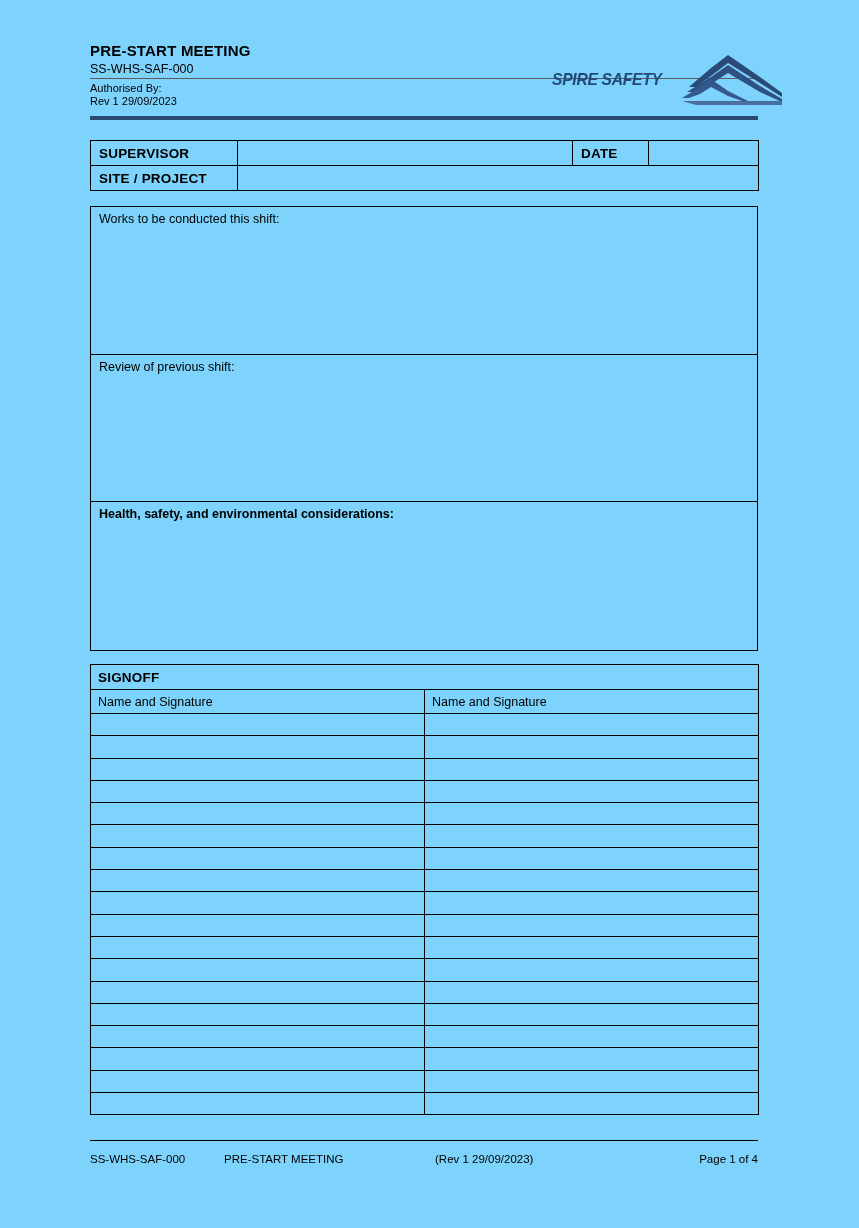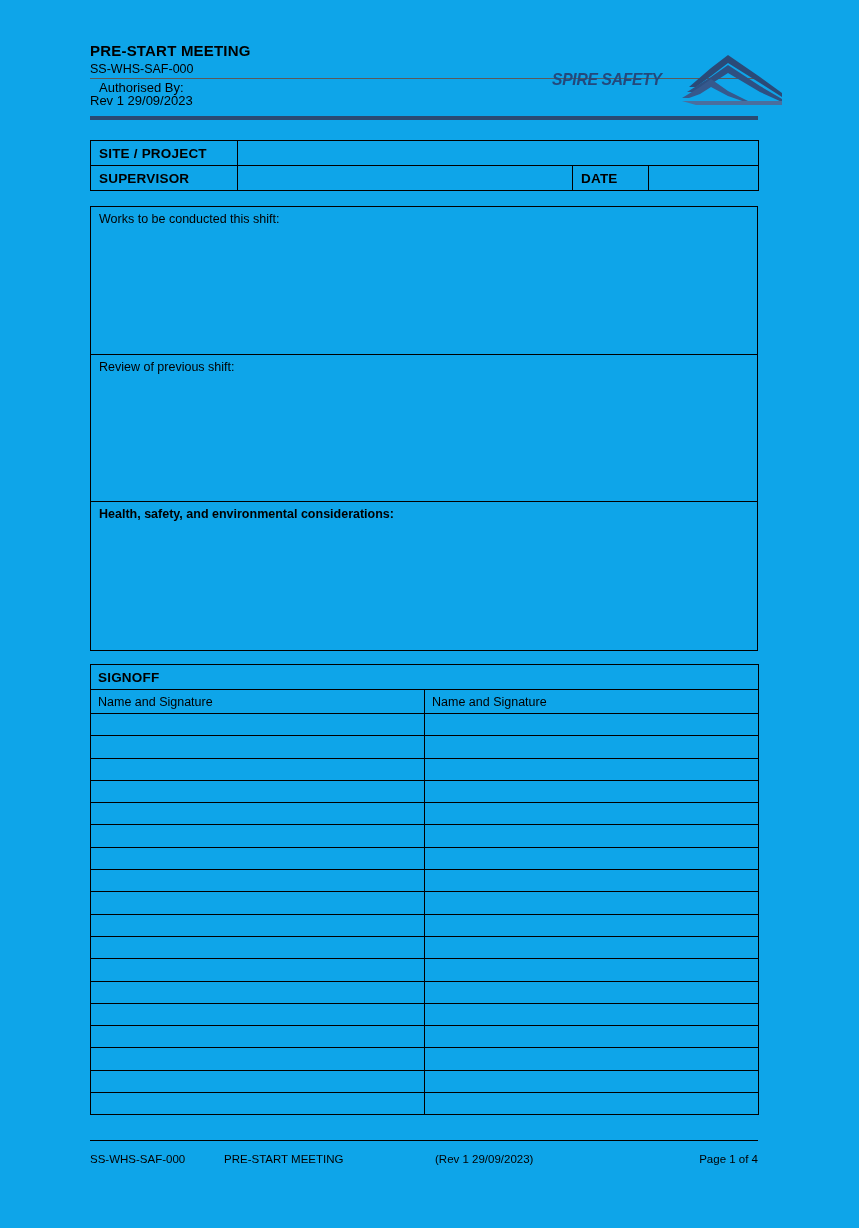--- a/index.html
+++ b/index.html
@@ -15,21 +15,21 @@
     position: relative;
     overflow: hidden;
   }
 
   .page {
     position: absolute;
     left: 0;
     top: 0;
     width: 859px;
     height: 1228px;
-    background: #0ea5e9;
+    background: #7dd3fc;
   }
 
   
   .header {
     position: absolute;
     left: 90px;
     top: 42px;
     width: 668px;
     height: 80px;
   }
@@ -58,23 +58,22 @@
     left: 0;
     top: 36px;
     width: 668px;
     height: 1px;
     background: #5a5a5a;
   }
   .auth-block {
     position: absolute;
     left: 0;
     top: 40px;
-    font-size: 13px;
+    font-size: 11px;
     line-height: 12.5px;
-    text-align: center;
   }
   .auth-block div { white-space: nowrap; }
 
   .hdr-rule {
     position: absolute;
     left: 90px;
     top: 116px;
     width: 668px;
     height: 4px;
     background: #2a4a72;
@@ -231,28 +230,28 @@
 
   <table class="info-table">
     <colgroup>
       <col style="width:147px">
       <col style="width:335px">
       <col style="width:76px">
       <col style="width:110px">
     </colgroup>
     <tbody>
       <tr>
-        <td class="info-label">SITE / PROJECT</td>
-        <td colspan="3"></td>
-      </tr>
-      <tr>
         <td class="info-label">SUPERVISOR</td>
         <td></td>
         <td class="info-label">DATE</td>
         <td></td>
+      </tr>
+      <tr>
+        <td class="info-label">SITE / PROJECT</td>
+        <td colspan="3"></td>
       </tr>
     </tbody>
   </table>
 
   <div class="notes-box">
     <div class="notes-sec" style="height:148px">
       <span>Works to be conducted this shift:</span>
     </div>
     <div class="notes-sec" style="height:147px">
       <span>Review of previous shift:</span>

